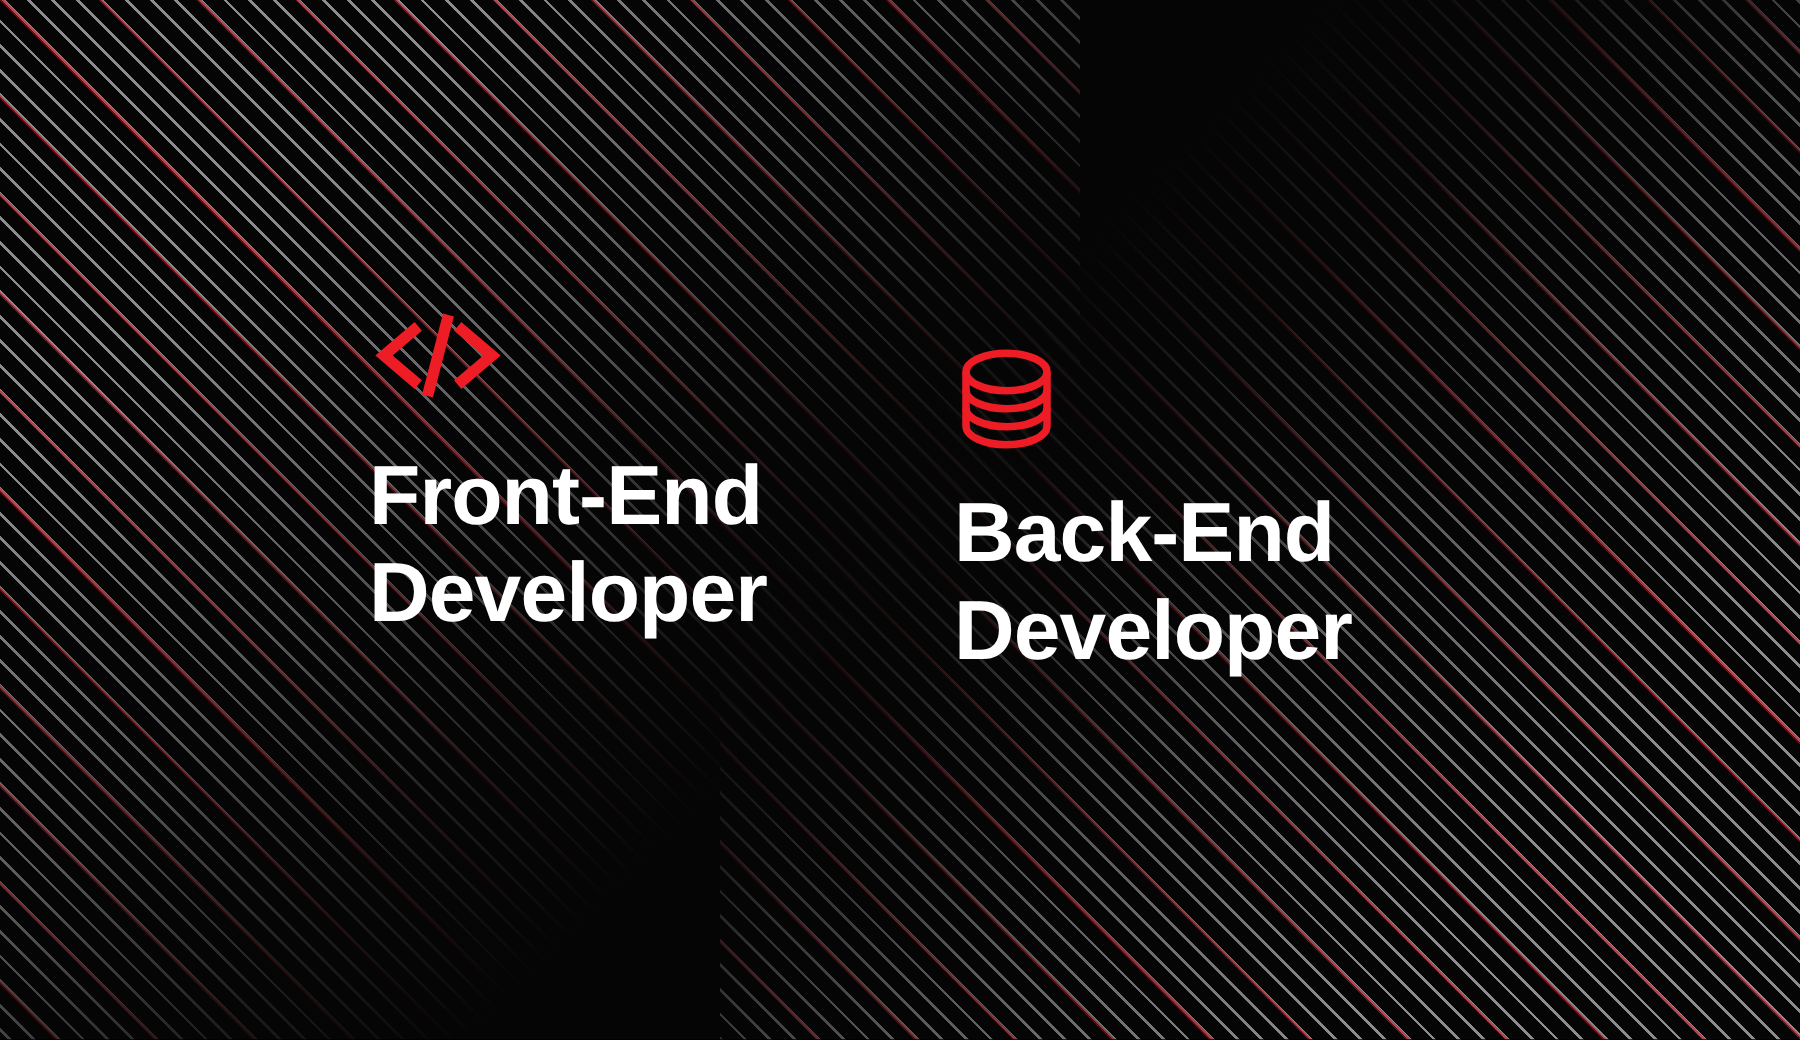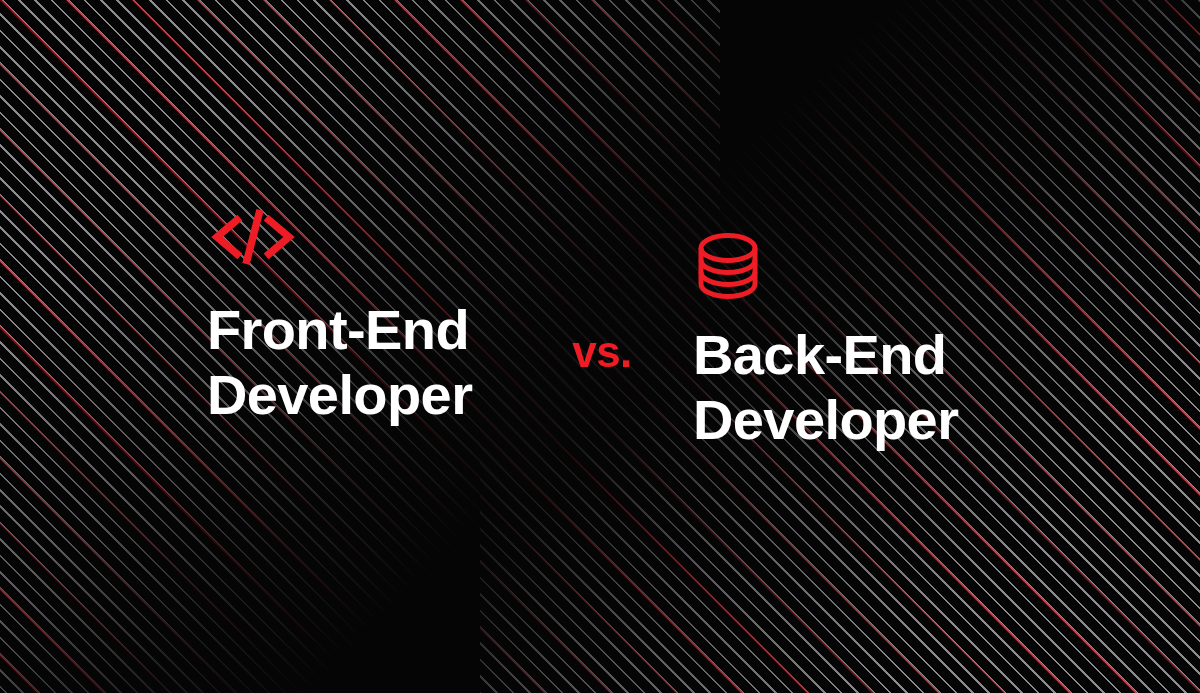--- a/index.html
+++ b/index.html
@@ -164,23 +164,20 @@
         <svg width="92" height="62" viewBox="0 0 92 62" fill="none" aria-hidden="true">
           <path d="M30 14 L10 31 L30 48" stroke="#EE1C25" stroke-width="7.5" stroke-linecap="square" stroke-linejoin="miter" fill="none"></path>
           <path d="M53 4 L39 58" stroke="#EE1C25" stroke-width="7.5" stroke-linecap="butt" fill="none"></path>
           <path d="M62 14 L82 31 L62 48" stroke="#EE1C25" stroke-width="7.5" stroke-linecap="square" stroke-linejoin="miter" fill="none"></path>
         </svg>
       </div>
       <div class="side-title">Front-End
 Developer</div>
     </div>
 
-    <div class="vs-wrap">
-      <div class="vs-label">vs.</div>
-    </div>
 
     <div class="side side-right">
       <div class="side-icon">
         <svg width="70" height="70" viewBox="0 0 70 70" fill="none" aria-hidden="true">
 
           <ellipse cx="35" cy="17" rx="27" ry="12.5" stroke="#EE1C25" stroke-width="5" fill="none"></ellipse>
 
           <path d="M8 17 L8 53" stroke="#EE1C25" stroke-width="5" fill="none"></path>
           <path d="M62 17 L62 53" stroke="#EE1C25" stroke-width="5" fill="none"></path>
 

